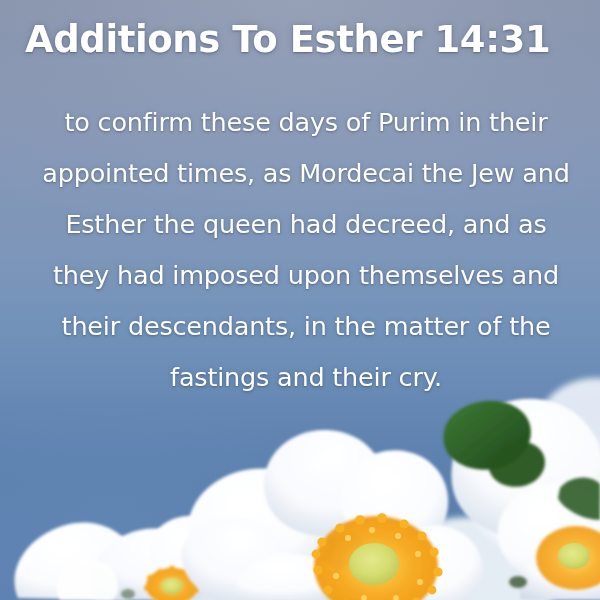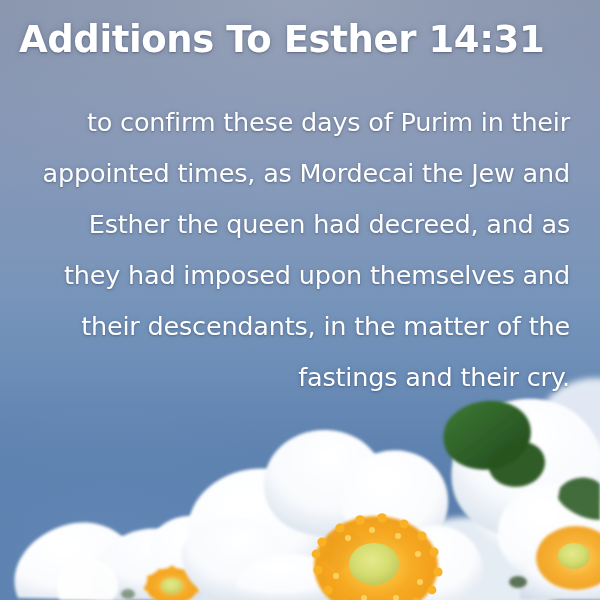--- a/index.html
+++ b/index.html
@@ -43,20 +43,21 @@
         rgba(120,155,200,0.22) 0%,
         rgba(120,155,200,0.0) 70%);
     pointer-events: none;
   }
 
   
   .text-layer {
     position: absolute;
     inset: 0;
     z-index: 6;
+    margin-left: 6px;
   }
   #verse-title {
     position: absolute;
     left: 19px;
     top: 17px;
     width: 560px;
     color: #ffffff;
     font-family: "DejaVu Sans", sans-serif;
     font-weight: bold;
     font-size: 37px;
@@ -71,21 +72,21 @@
   #verse-body {
     position: absolute;
     left: 30px;
     top: 97px;
     width: 540px;
     color: #ffffff;
     font-family: "DejaVu Sans", sans-serif;
     font-weight: normal;
     font-size: 25.5px;
     line-height: 51px;
-    text-align: right;
+    text-align: center;
     letter-spacing: -0.2px;
     text-shadow:
       0 1px 2px rgba(40,55,80,0.40),
       0 0 5px rgba(40,55,80,0.20);
   }
 
   
   .flower-layer {
     position: absolute;
     left: 0;

